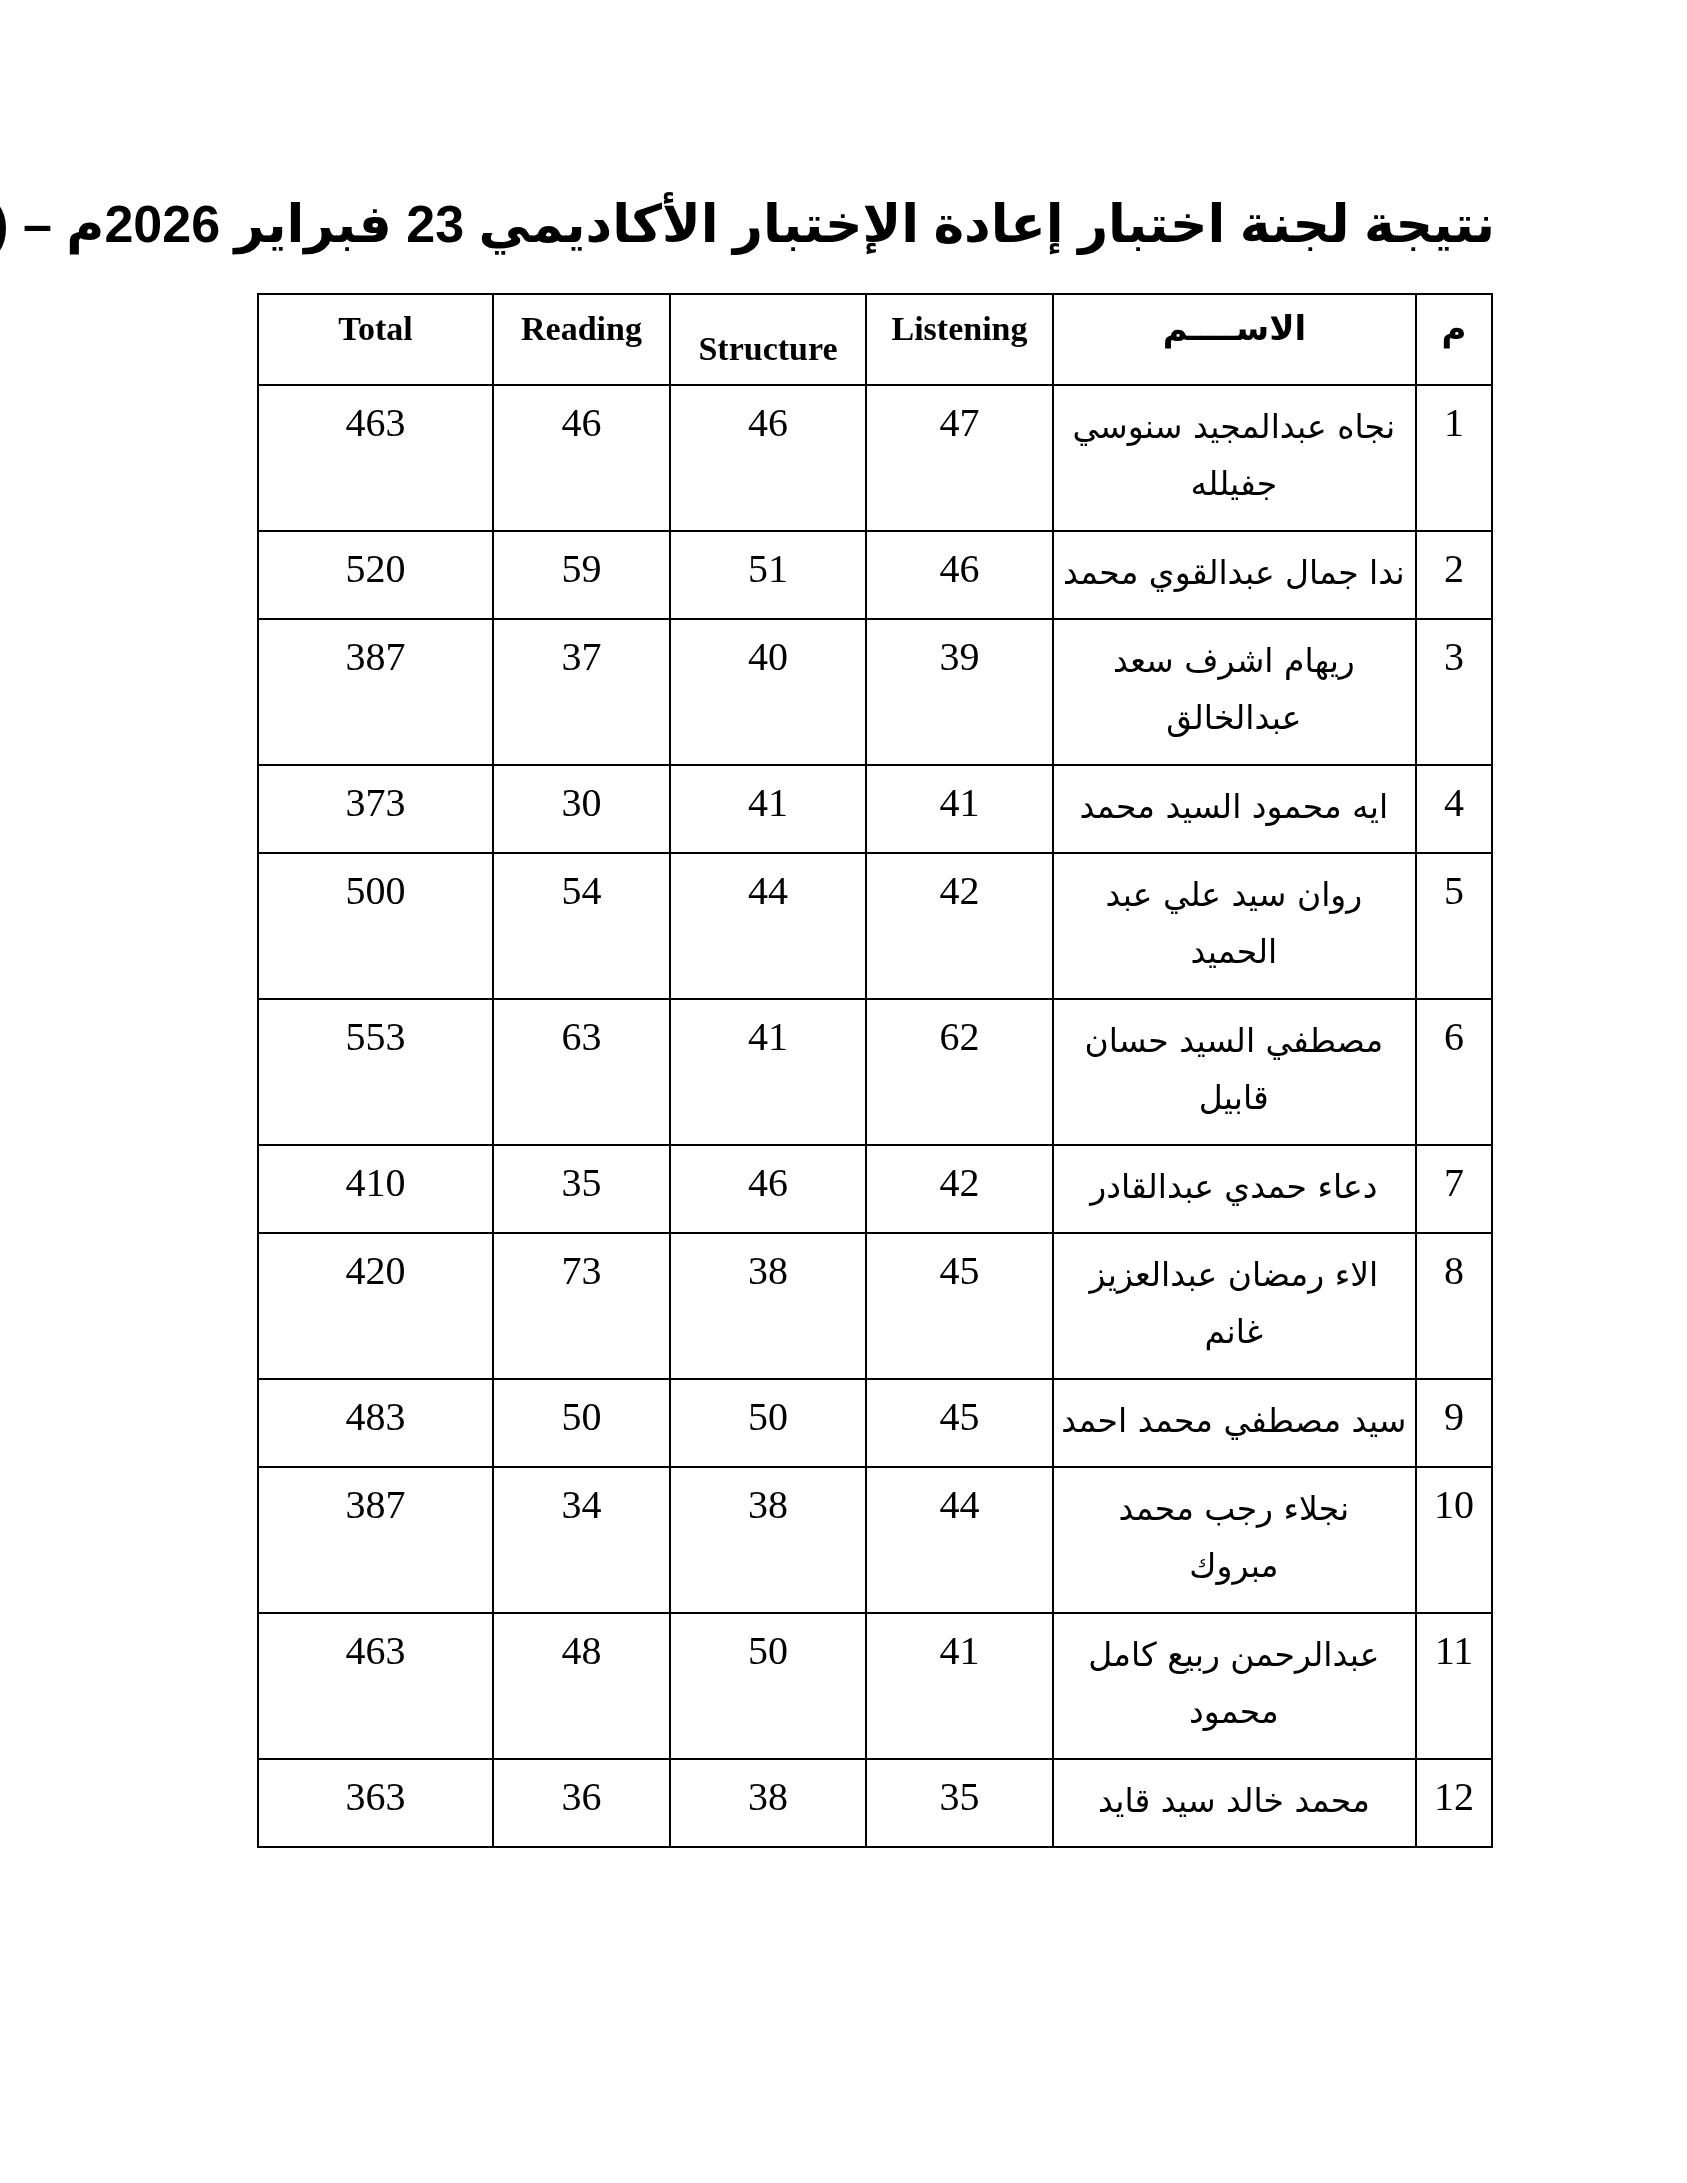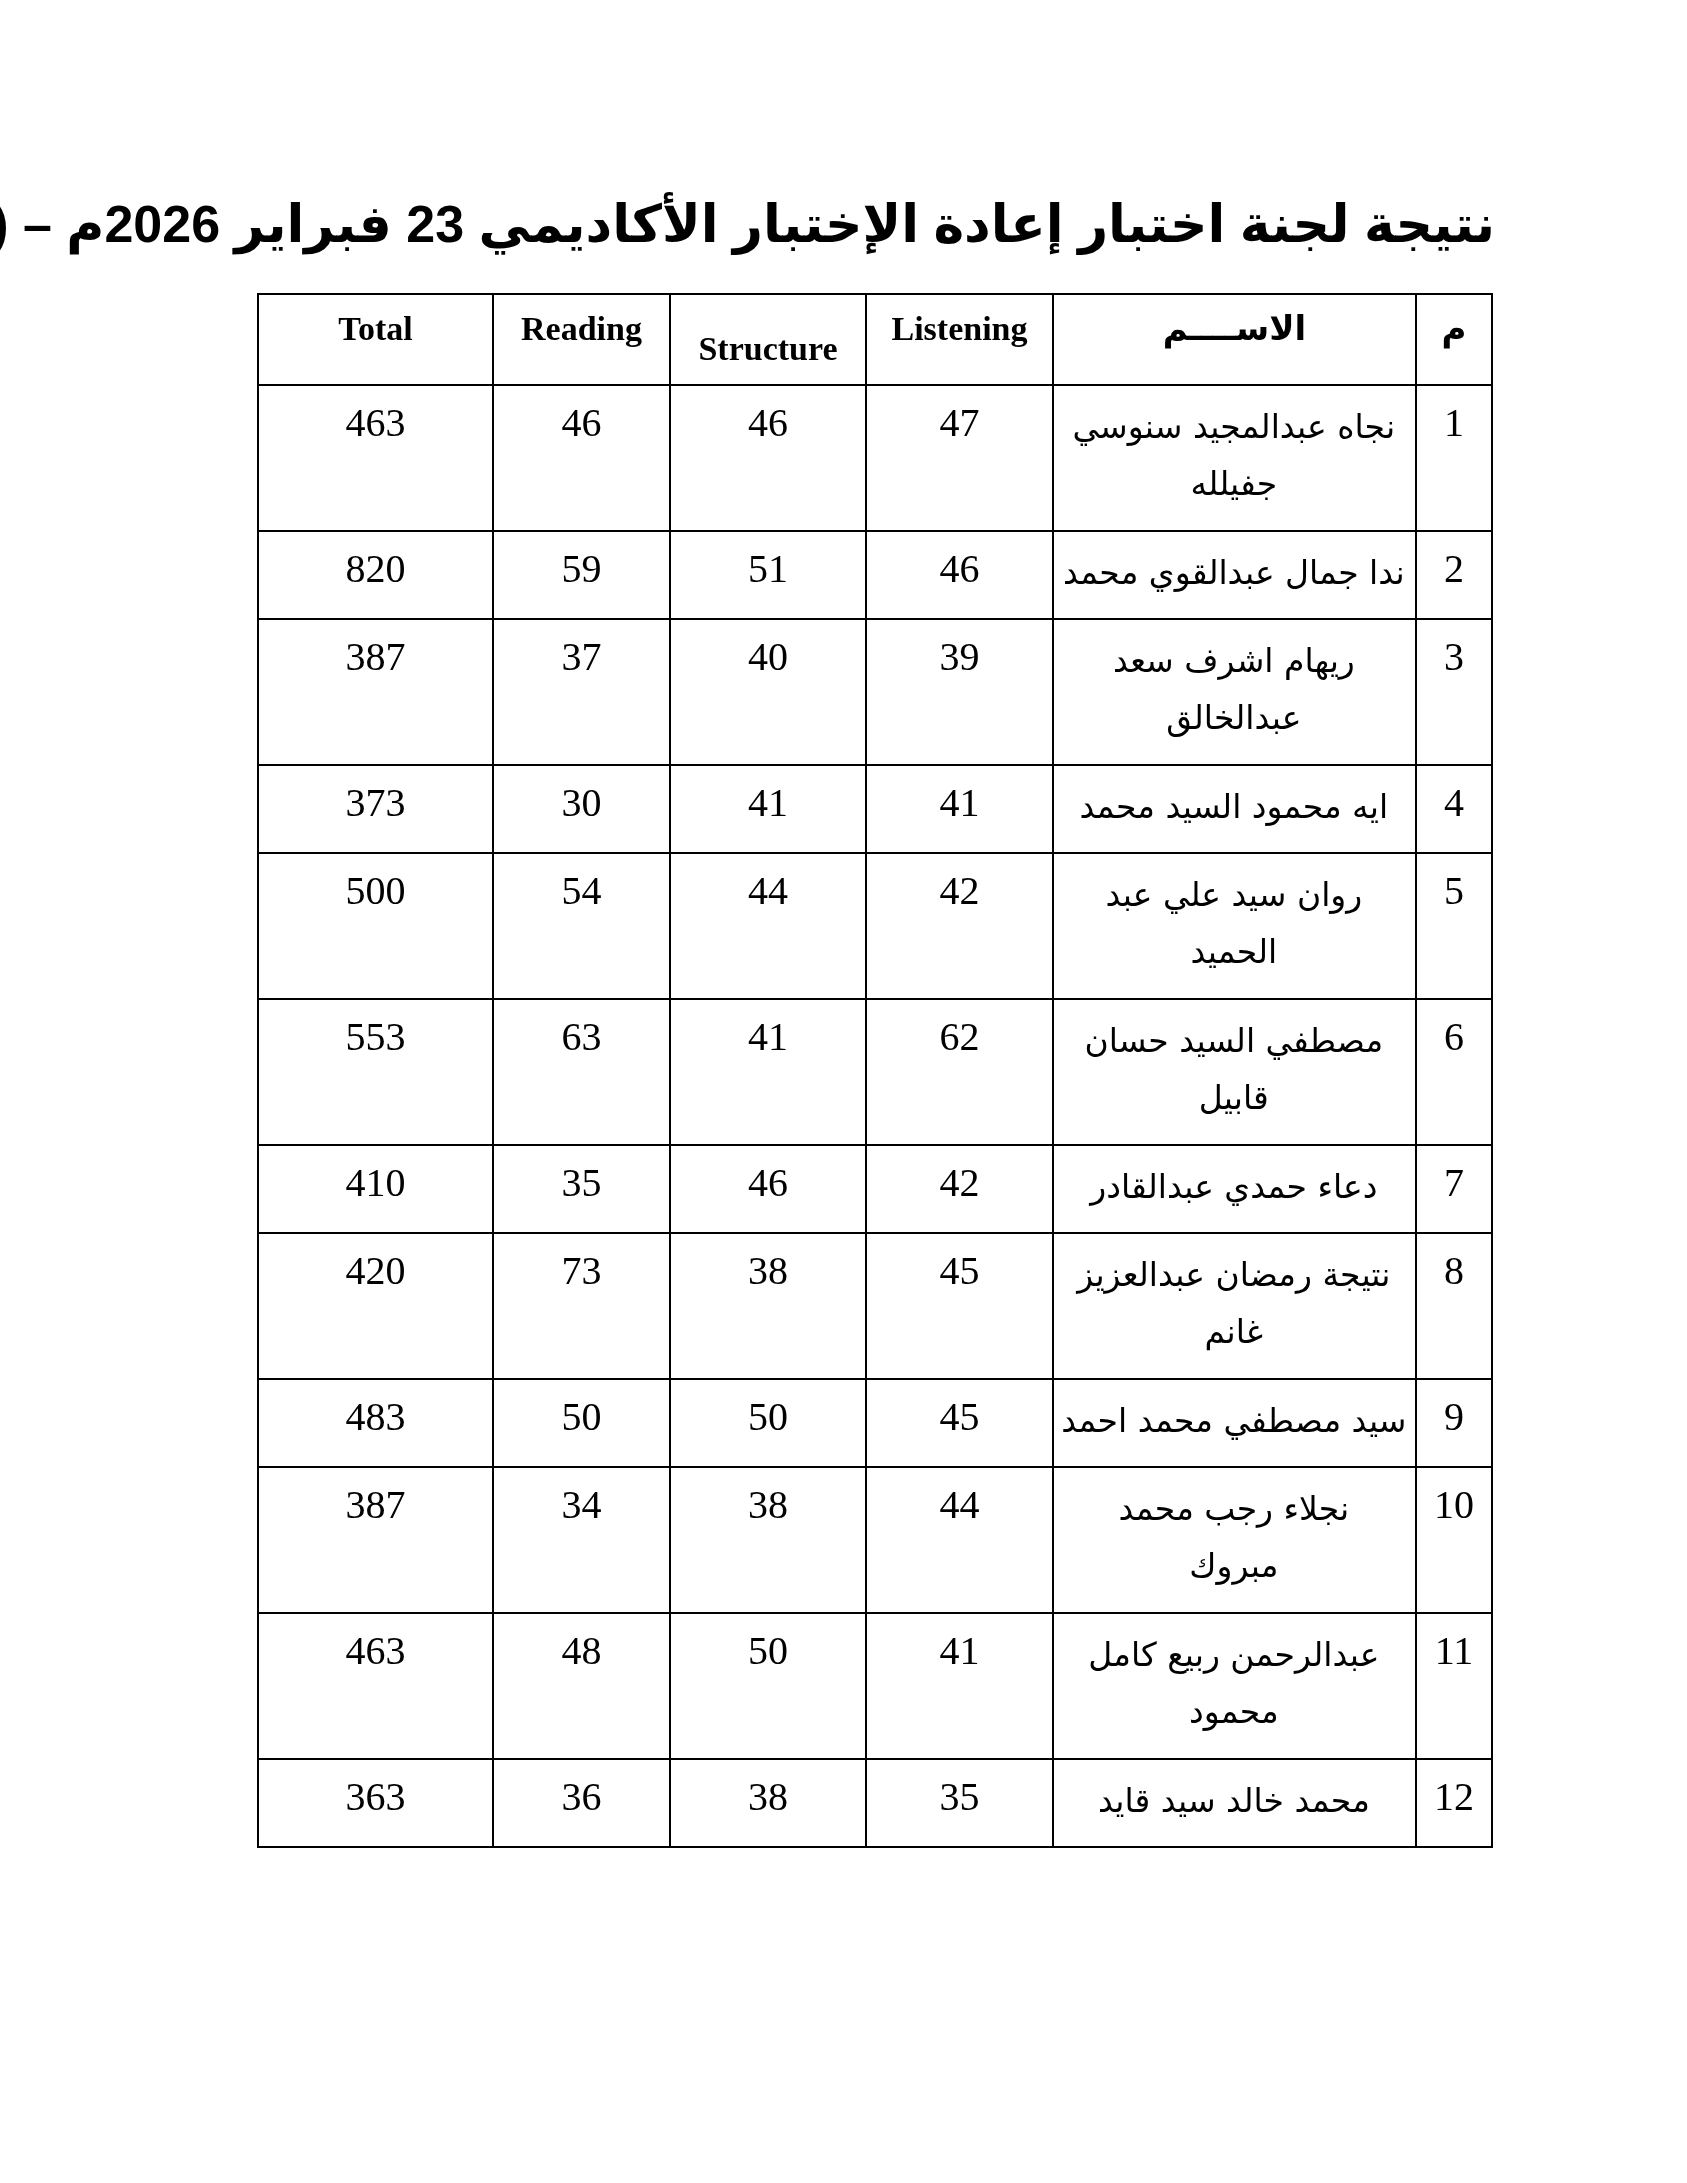--- a/index.html
+++ b/index.html
@@ -126,21 +126,21 @@
       <td class="num-cell">46</td>
       <td class="num-cell">46</td>
       <td class="num-cell">463</td>
     </tr>
         <tr class="row-short">
       <td class="idx-cell">2</td>
       <td class="name-cell">ندا جمال عبدالقوي محمد</td>
       <td class="num-cell">46</td>
       <td class="num-cell">51</td>
       <td class="num-cell">59</td>
-      <td class="num-cell">820</td>
+      <td class="num-cell">520</td>
     </tr>
         <tr class="row-tall">
       <td class="idx-cell">3</td>
       <td class="name-cell">ريهام اشرف سعد
 عبدالخالق</td>
       <td class="num-cell">39</td>
       <td class="num-cell">40</td>
       <td class="num-cell">37</td>
       <td class="num-cell">387</td>
     </tr>
@@ -173,21 +173,21 @@
         <tr class="row-short">
       <td class="idx-cell">7</td>
       <td class="name-cell">دعاء حمدي عبدالقادر</td>
       <td class="num-cell">42</td>
       <td class="num-cell">46</td>
       <td class="num-cell">35</td>
       <td class="num-cell">410</td>
     </tr>
         <tr class="row-tall">
       <td class="idx-cell">8</td>
-      <td class="name-cell">نتيجة رمضان عبدالعزيز
+      <td class="name-cell">الاء رمضان عبدالعزيز
 غانم</td>
       <td class="num-cell">45</td>
       <td class="num-cell">38</td>
       <td class="num-cell">73</td>
       <td class="num-cell">420</td>
     </tr>
         <tr class="row-short">
       <td class="idx-cell">9</td>
       <td class="name-cell">سيد مصطفي محمد احمد</td>
       <td class="num-cell">45</td>

